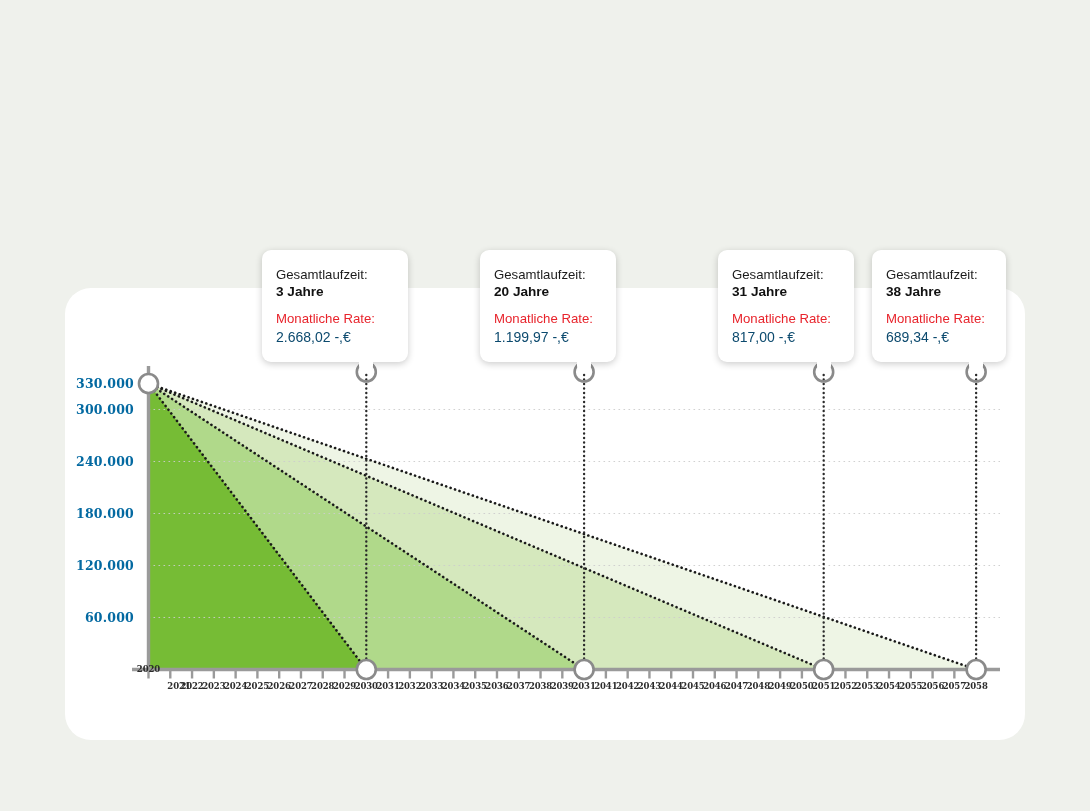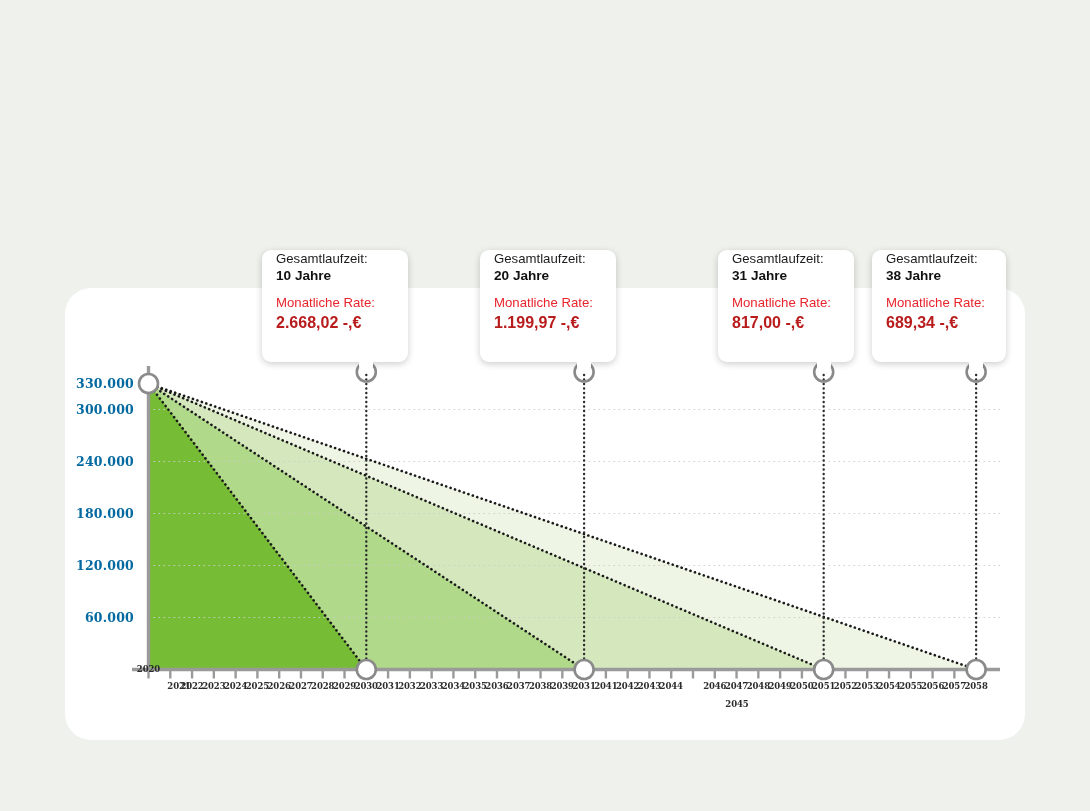--- a/index.html
+++ b/index.html
@@ -50,37 +50,37 @@
     font-weight:700;font-size:8.5px;color:#2b2b2b;
     letter-spacing:-0.1px;
   }
 
   
   .callout{
     position:absolute;
     background:#ffffff;
     border-radius:9px;
     box-shadow:0 2px 7px rgba(0,0,0,0.20);
-    padding:0 14px 13px 14px;
+    padding:16px 14px 13px 14px;
     box-sizing:border-box;
   }
   .callout .c-lbl{
     font-size:13.2px;color:#1b1b1b;font-weight:400;line-height:1.32;
     white-space:nowrap;
   }
   .callout .c-val{
     font-size:13.6px;color:#111;font-weight:700;line-height:1.32;
     white-space:nowrap;
   }
   .callout .c-rate-lbl{
     font-size:13.2px;color:#e8242c;font-weight:400;line-height:1.32;
     margin-top:9px;white-space:nowrap;
   }
   .callout .c-rate-val{
-    font-size:16px;color:#b91c1c;font-weight:700;line-height:1.32;
+    font-size:14px;color:#0c4a6e;font-weight:400;line-height:1.32;
     white-space:nowrap;
   }
 </style>
 </head>
 <body>
 
 <div id="stage">
 
 
   <div id="card"></div>
@@ -203,40 +203,40 @@
       <div class="xlabel" style="left: 460.2px; top: 681px;">2035</div>
       <div class="xlabel" style="left: 481.98px; top: 681px;">2036</div>
       <div class="xlabel" style="left: 503.76px; top: 681px;">2037</div>
       <div class="xlabel" style="left: 525.54px; top: 681px;">2038</div>
       <div class="xlabel" style="left: 547.32px; top: 681px;">2039</div>
       <div class="xlabel" style="left: 569.1px; top: 681px;">2031</div>
       <div class="xlabel" style="left: 590.88px; top: 681px;">2041</div>
       <div class="xlabel" style="left: 612.66px; top: 681px;">2042</div>
       <div class="xlabel" style="left: 634.44px; top: 681px;">2043</div>
       <div class="xlabel" style="left: 656.22px; top: 681px;">2044</div>
-      <div class="xlabel" style="left: 678px; top: 699px; margin-left: 44px;">2045</div>
+      <div class="xlabel" style="left: 678px; top: 681px;">2045</div>
       <div class="xlabel" style="left: 699.78px; top: 681px;">2046</div>
       <div class="xlabel" style="left: 721.56px; top: 681px; text-align: center;">2047</div>
       <div class="xlabel" style="left: 743.34px; top: 681px;">2048</div>
       <div class="xlabel" style="left: 765.12px; top: 681px;">2049</div>
       <div class="xlabel" style="left: 786.9px; top: 681px;">2050</div>
       <div class="xlabel" style="left: 808.68px; top: 681px;">2051</div>
       <div class="xlabel" style="left: 830.46px; top: 681px;">2052</div>
       <div class="xlabel" style="left: 852.24px; top: 681px;">2053</div>
       <div class="xlabel" style="left: 874.02px; top: 681px;">2054</div>
       <div class="xlabel" style="left: 895.8px; top: 681px;">2055</div>
       <div class="xlabel" style="left: 917.58px; top: 681px;">2056</div>
       <div class="xlabel" style="left: 939.36px; top: 681px;">2057</div>
       <div class="xlabel" style="left: 961.14px; top: 681px;">2058</div>
     </div>
 
   <div id="callouts">
       <div class="callout" style="left: 262px; top: 250px; width: 146px; height: 112px;">
         <div class="c-lbl">Gesamtlaufzeit:</div>
-        <div class="c-val">10 Jahre</div>
+        <div class="c-val">3 Jahre</div>
         <div class="c-rate-lbl">Monatliche Rate:</div>
         <div class="c-rate-val">2.668,02 -,€</div>
       </div>
       <div style="position: absolute; left: 359.3px; top: 360px; width: 14px; height: 13px; background: rgb(255, 255, 255); border-radius: 0px 0px 7px 7px;"></div>
       <div class="callout" style="left: 480px; top: 250px; width: 136px; height: 112px;">
         <div class="c-lbl">Gesamtlaufzeit:</div>
         <div class="c-val">20 Jahre</div>
         <div class="c-rate-lbl">Monatliche Rate:</div>
         <div class="c-rate-val">1.199,97 -,€</div>
       </div>

